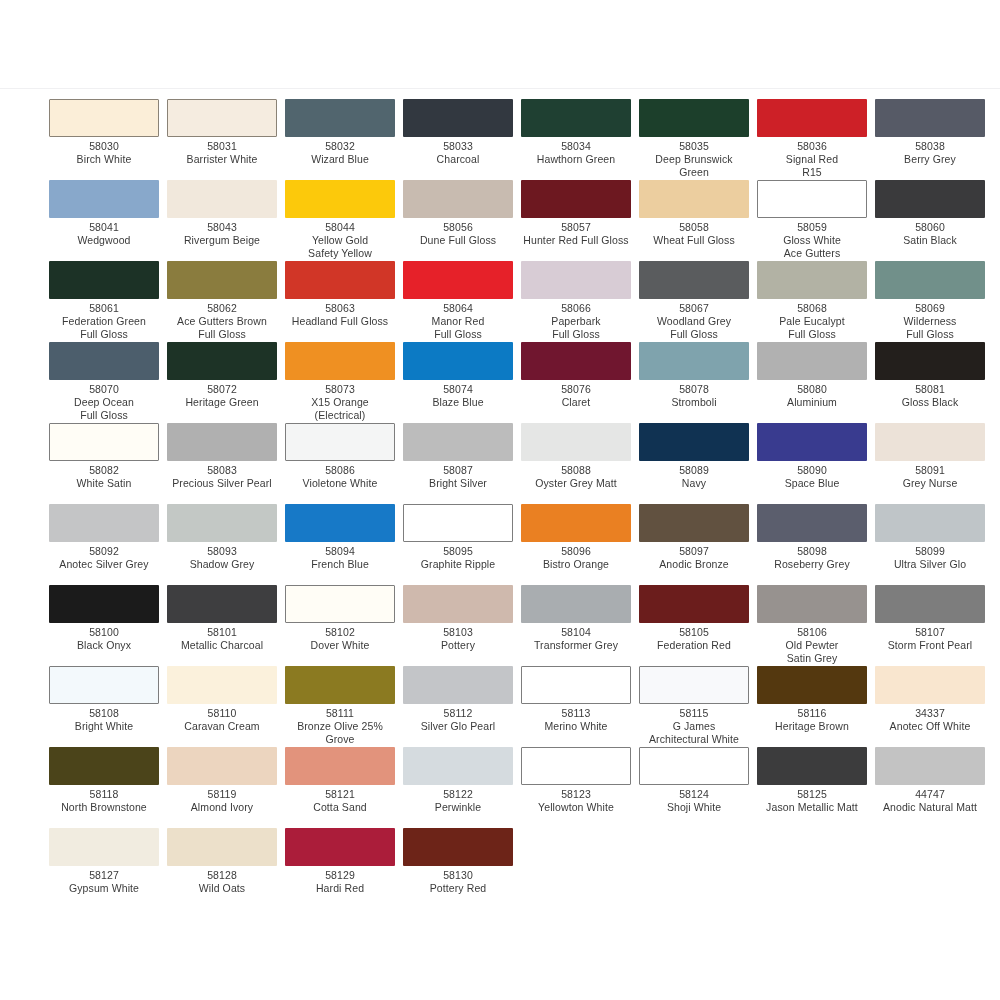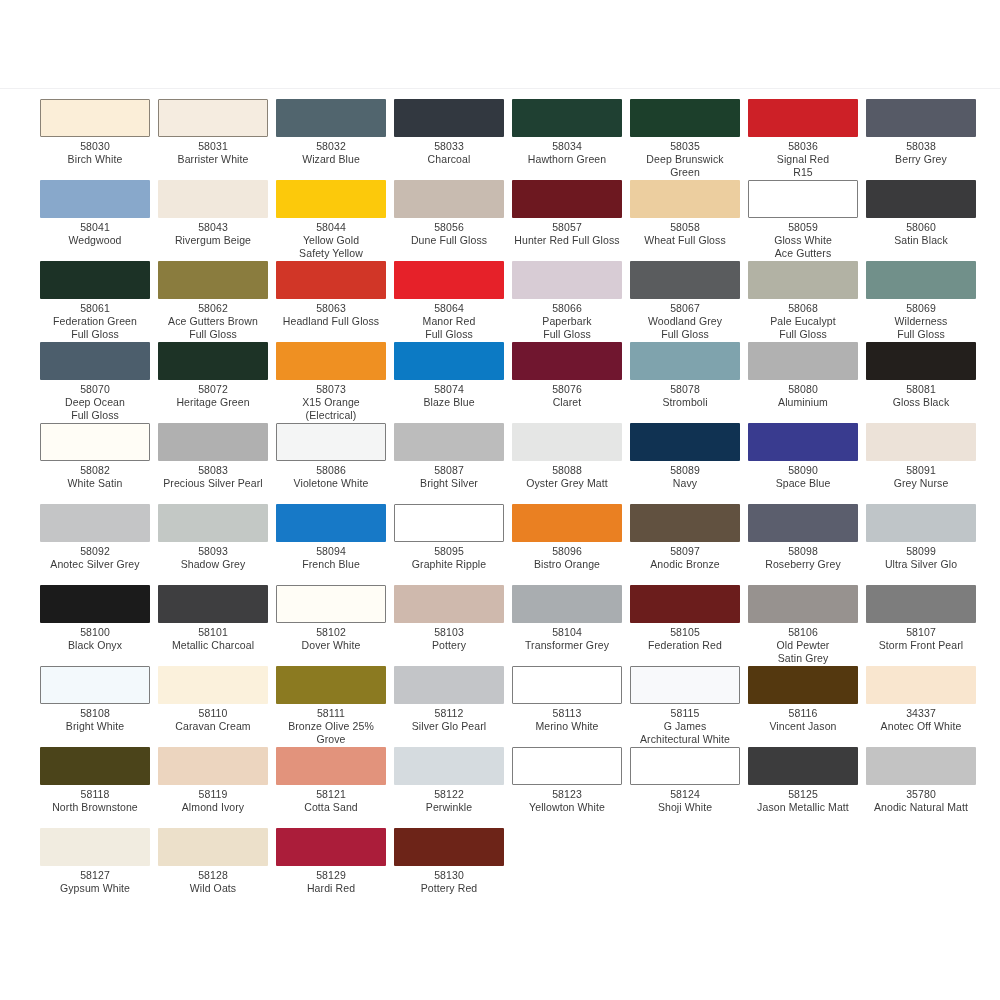--- a/index.html
+++ b/index.html
@@ -25,21 +25,21 @@
   #divider {
     position: absolute;
     top: 88px; left: 0;
     width: 1000px;
     height: 1px;
     background: #f0f0f2;
   }
   #grid {
     position: absolute;
     top: 99px;
-    left: 40px;
+    left: 49px;
     width: 933px;
     display: grid;
     grid-template-columns: repeat(8, 118px);
     grid-auto-rows: 81px;
   }
   .cell {
     width: 118px;
     position: relative;
   }
   .chip {
@@ -532,21 +532,21 @@
         <div class="labels">
           <div class="code">58115</div>
           <div class="cname">G James
 Architectural White</div>
         </div>
       </div>
       <div class="cell">
         <div class="chip" style="background: rgb(84, 56, 15);"></div>
         <div class="labels">
           <div class="code">58116</div>
-          <div class="cname">Vincent Jason</div>
+          <div class="cname">Heritage Brown</div>
         </div>
       </div>
       <div class="cell">
         <div class="chip" style="background: rgb(249, 230, 207);"></div>
         <div class="labels">
           <div class="code">34337</div>
           <div class="cname">Anotec Off White</div>
         </div>
       </div>
       <div class="cell">
@@ -594,21 +594,21 @@
       <div class="cell">
         <div class="chip" style="background: rgb(60, 60, 61);"></div>
         <div class="labels">
           <div class="code">58125</div>
           <div class="cname">Jason Metallic Matt</div>
         </div>
       </div>
       <div class="cell">
         <div class="chip" style="background: rgb(195, 195, 195);"></div>
         <div class="labels">
-          <div class="code">35780</div>
+          <div class="code">44747</div>
           <div class="cname">Anodic Natural Matt</div>
         </div>
       </div>
       <div class="cell">
         <div class="chip" style="background: rgb(241, 236, 224);"></div>
         <div class="labels">
           <div class="code">58127</div>
           <div class="cname">Gypsum White</div>
         </div>
       </div>

